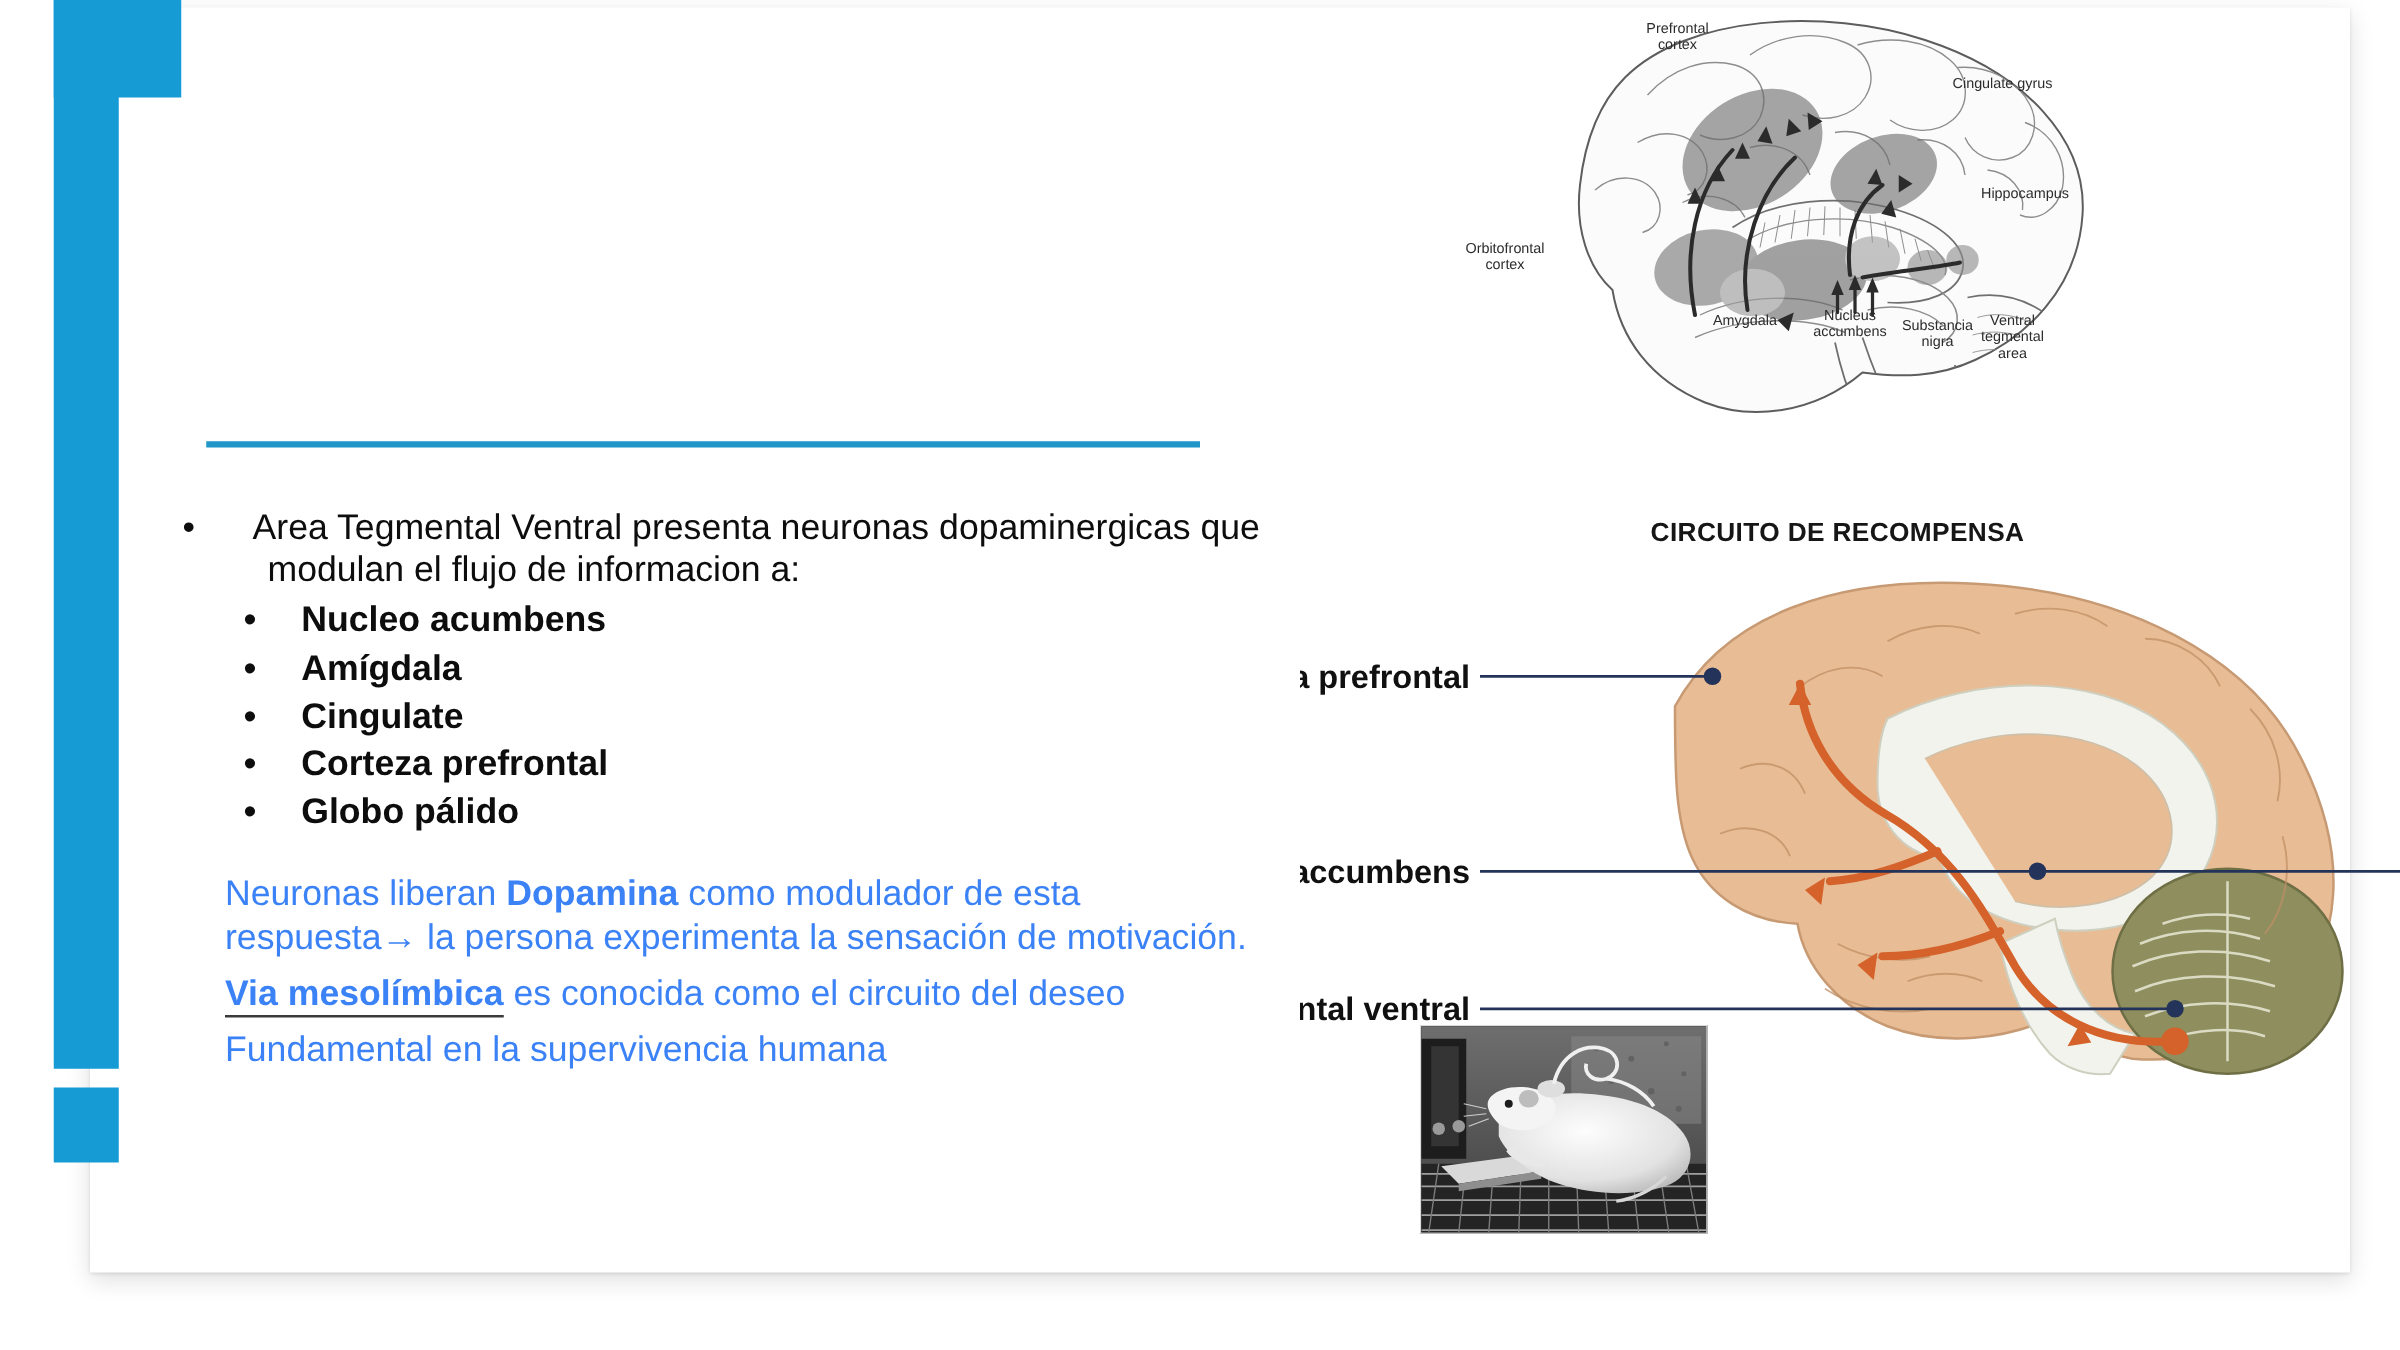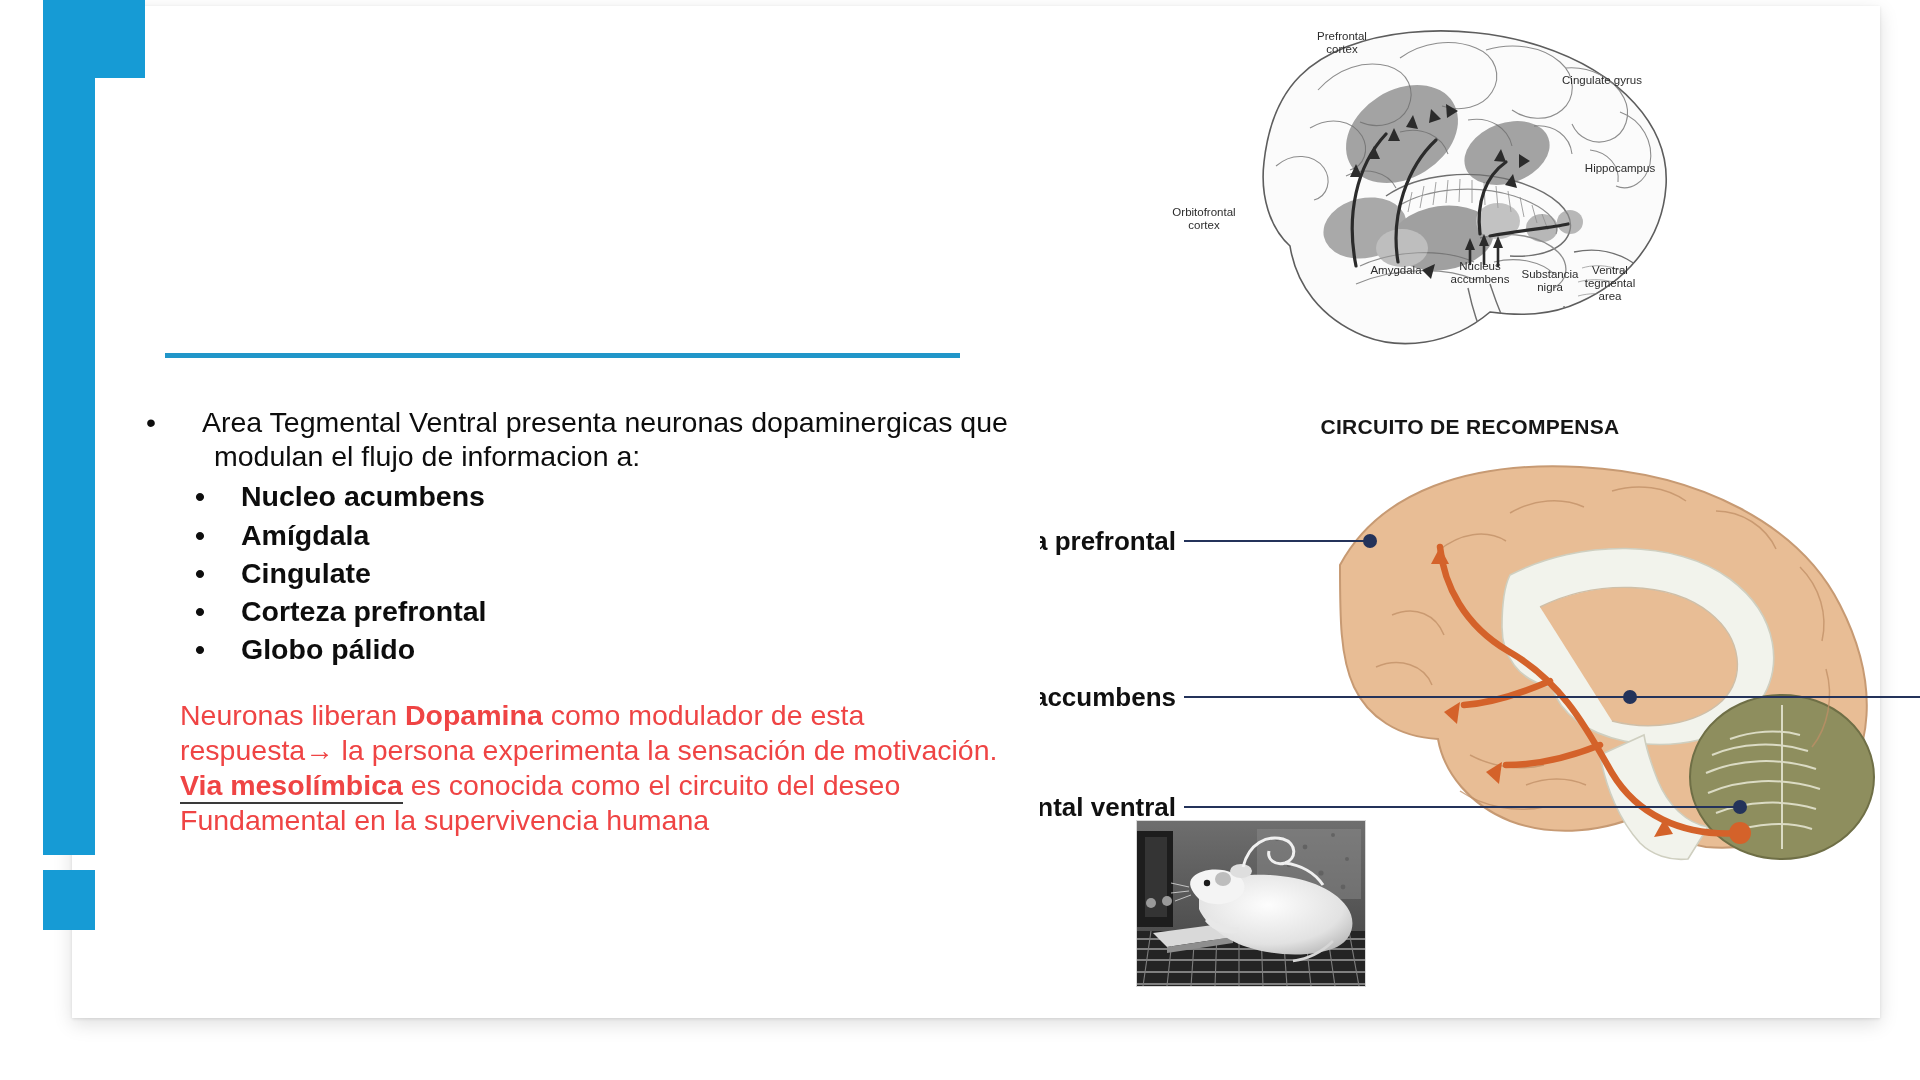--- a/index.html
+++ b/index.html
@@ -55,28 +55,28 @@
   .gap-md{height:30px;}
   .sublist{
     margin:4px 0 0 0;padding:0;list-style:none;
   }
   .sublist li{
     font-size:28.5px;line-height:1.34;color:#0d0d0d;
     padding-left:63px;text-indent:-24px;font-weight:bold;
   }
   .sublist li .bl{display:inline-block;width:22px;}
   .plain{
-    font-size:28.5px;line-height:1.22;color:#ef4444;margin:0;
+    font-size:28.5px;line-height:1.22;color:#3b82f6;margin:0;
   }
   .b{font-weight:bold;}
   .bu{font-weight:bold;border-bottom:2px solid #3a3a3a;padding-bottom:1px;}
-  .line-tight{}
+  .line-tight{margin-top:10px;}
   
   .fig-top{
-    position:absolute;left:1150px;top:16px;width:580px;height:380px;
+    position:absolute;left:1150px;top:2px;width:580px;height:380px;
   }
   .fig-top svg{display:block;width:100%;height:100%;}
   .circuit-heading{
     position:absolute;left:1260px;top:415px;width:420px;
     font-size:21px;font-weight:bold;color:#161616;
     letter-spacing:0.3px;text-align:center;
   }
   .fig-bottom{
     position:absolute;left:1040px;top:455px;width:880px;height:420px;
   }

